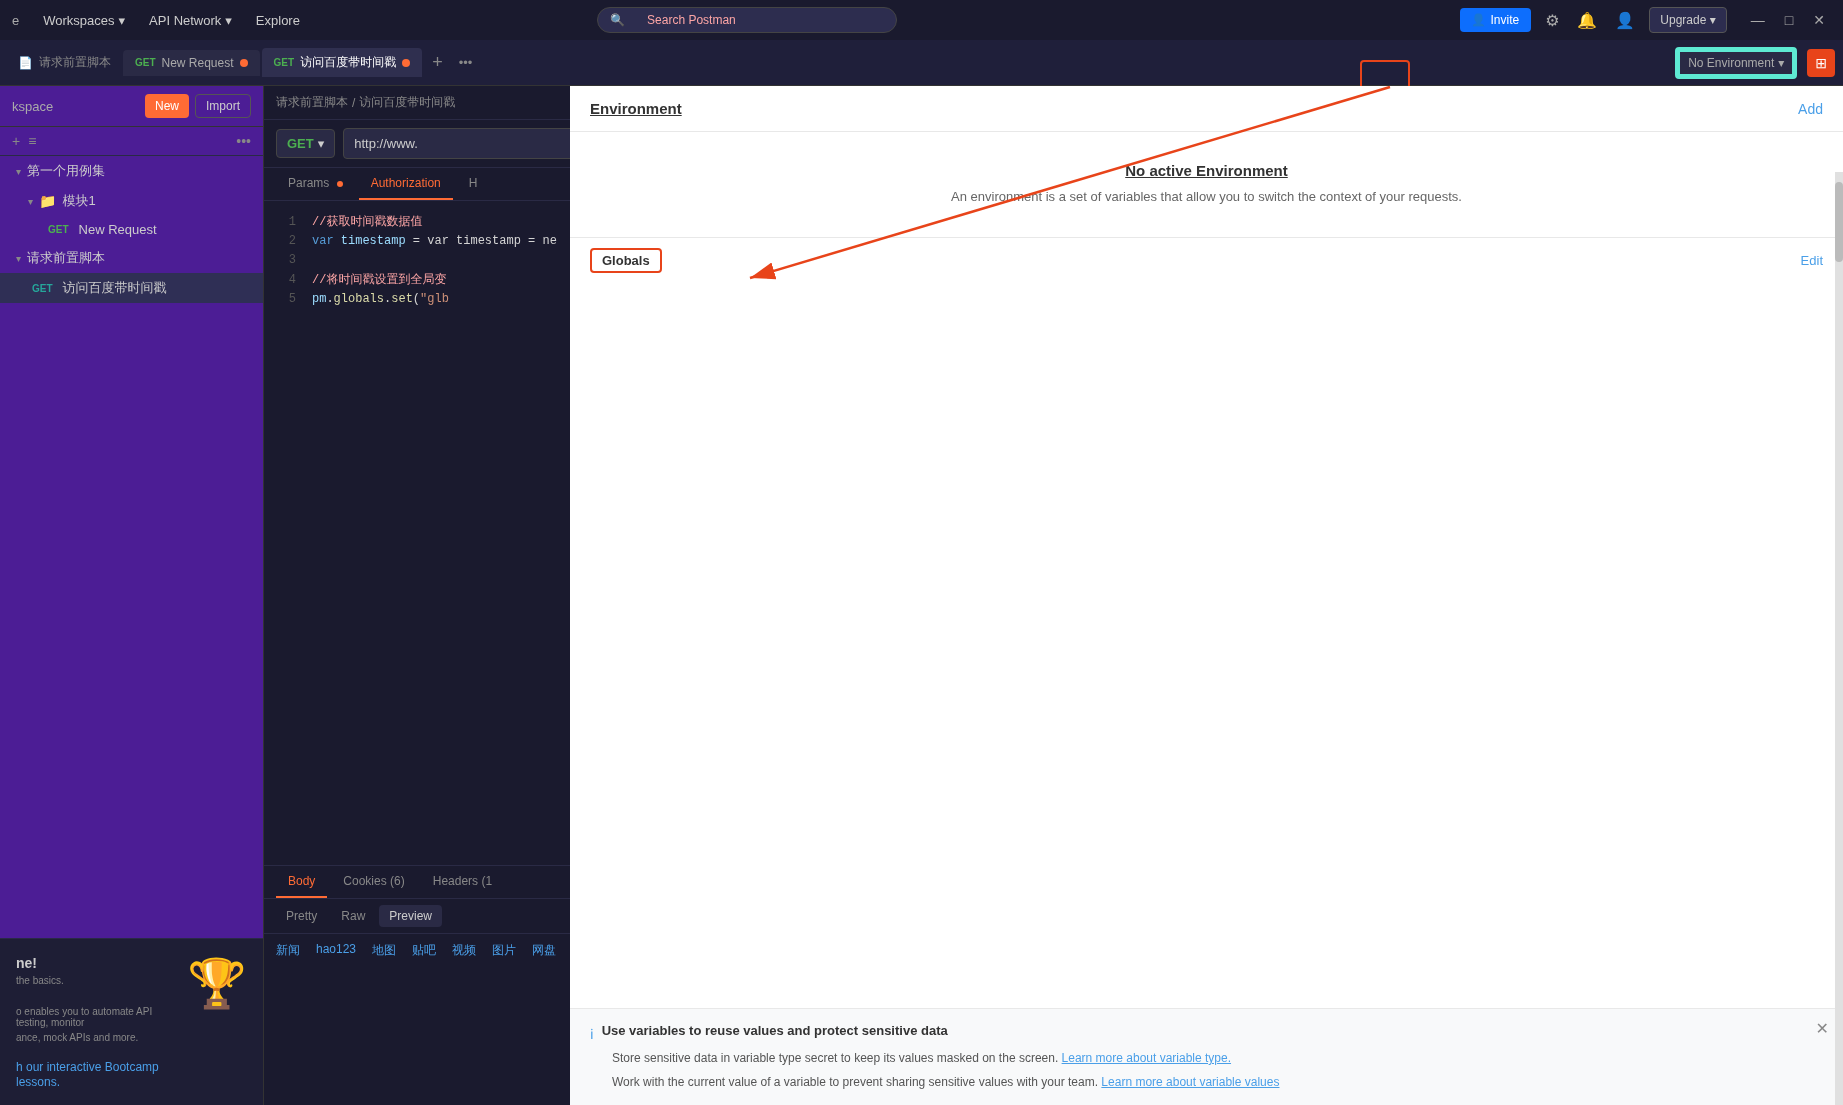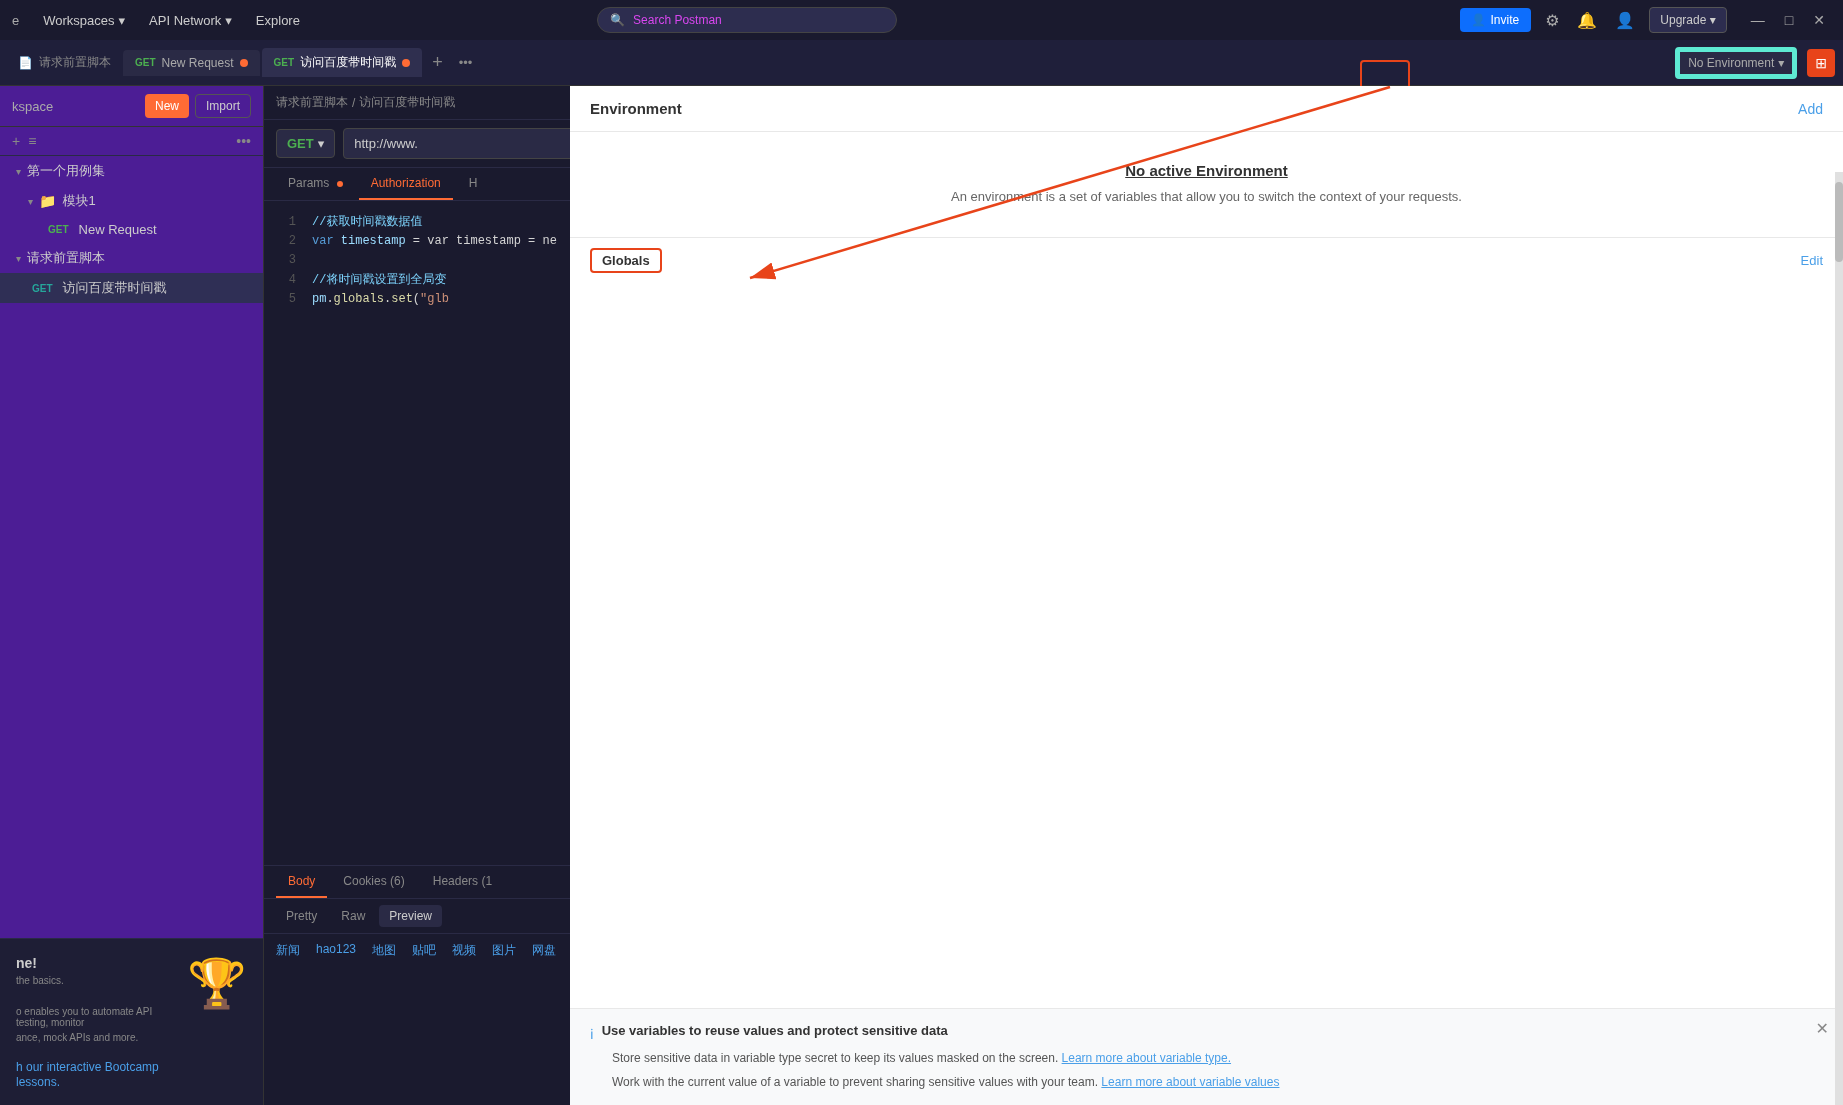--- a/index.html
+++ b/index.html
@@ -252,21 +252,21 @@
     .code-area {
       flex: 1;
       background: #1a1a2e;
       padding: 12px;
       font-family: 'Courier New', monospace;
       font-size: 12px;
       overflow-y: auto;
     }
     .code-line { display: flex; gap: 16px; line-height: 1.6; }
     .line-num { color: #555; min-width: 20px; text-align: right; }
-    .code-comment { color: #7dd3fc; text-align: right; }
+    .code-comment { color: #fca5a5; text-align: right; }
     .code-keyword { color: #569cd6; }
     .code-string { color: #ce9178; }
     .code-text { color: #d4d4d4; }
 
     
     .response-area {
       height: 240px;
       background: #1a1a2e;
       border-top: 1px solid #2a2a45;
     }
@@ -315,21 +315,21 @@
       z-index: 200;
       display: flex;
       flex-direction: column;
     }
     .env-header {
       display: flex;
       align-items: center;
       padding: 14px 20px;
       border-bottom: 1px solid #e8e8e8;
     }
-    .env-title { font-size: 15px; font-weight: 600; color: #333; flex: 1; }
+    .env-title { font-size: 15px; font-weight: 600; color: #333; flex: 1; text-decoration: underline; }
     .env-add-btn {
       background: none;
       border: none;
       color: #4a9fe8;
       font-size: 14px;
       cursor: pointer;
       font-weight: 500;
     }
     .no-env-box {
       padding: 30px 20px;
@@ -474,21 +474,21 @@
     <div class="nav-item">
       <span>API Network</span>
       <span>▾</span>
     </div>
     <div class="nav-item">
       <span>Explore</span>
     </div>
   </div>
   <div class="search-bar">
     <span style="color:#888;">🔍</span>
-    <span style="color:#d946ef;font-size:12px;">Search Postman</span>
+    <span style="color:#fca5a5;font-size:12px;margin-left:14px;">Search Postman</span>
   </div>
   <div class="titlebar-right">
     <button class="btn-invite">
       <span>👤</span>
       <span>Invite</span>
     </button>
     <button class="icon-btn">⚙</button>
     <button class="icon-btn">🔔</button>
     <button class="icon-btn">👤</button>
     <button class="btn-upgrade">

